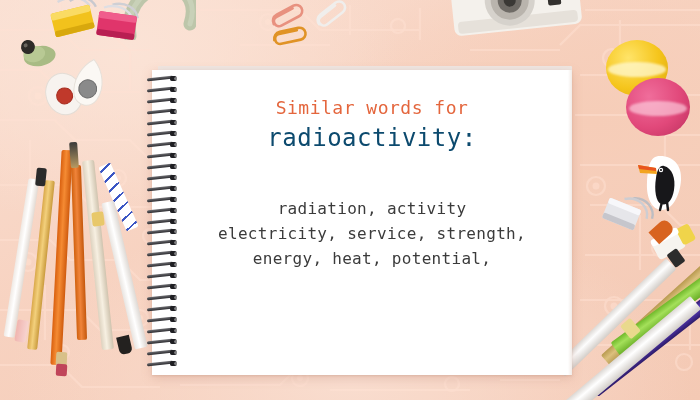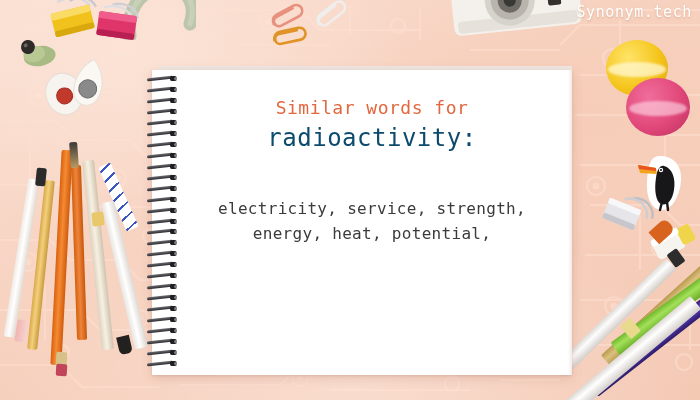--- a/index.html
+++ b/index.html
@@ -562,19 +562,19 @@
         <div class="hole"></div>
       </div>
     </div>
 
   <div class="title-wrap">
     <div class="title-small">Similar words for</div>
     <div class="title-big">radioactivity:</div>
   </div>
 
   <div class="words" id="words-list">
+      <div>radiation, activity</div>
       <div>electricity, service, strength,</div>
       <div>energy, heat, potential,</div>
     </div>
 
-  <div class="logo">Synonym.tech</div>
 
 </div>
 
 </body></html>

